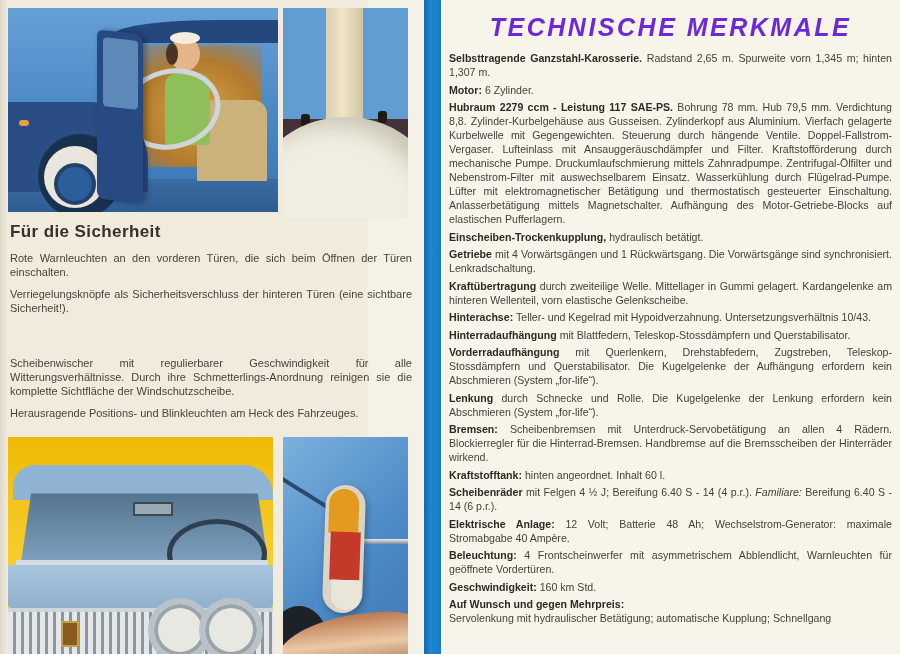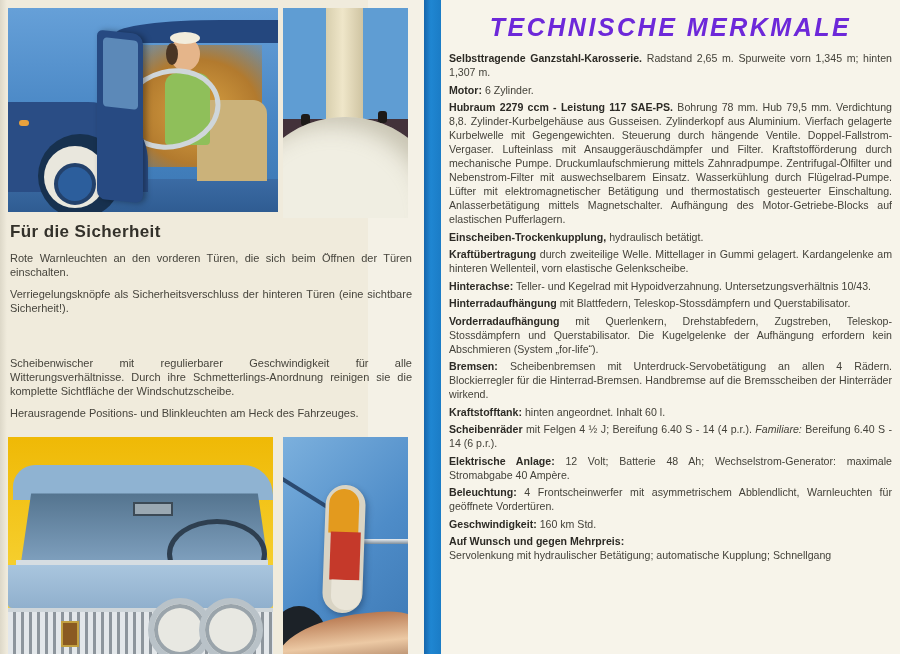--- a/index.html
+++ b/index.html
@@ -176,24 +176,26 @@
 
 <div class="divider"></div>
 
 <div class="right-page">
   <h1 class="tech-title">TECHNISCHE MERKMALE</h1>
 
   <p class="spec"><b>Selbsttragende Ganzstahl-Karosserie.</b> <span>Radstand 2,65 m. Spurweite vorn 1,345 m; hinten 1,307 m.</span></p>
   <p class="spec"><b>Motor:</b> <span>6 Zylinder.</span></p>
   <p class="spec"><b>Hubraum 2279 ccm - Leistung 117 SAE-PS.</b> <span>Bohrung 78 mm. Hub 79,5 mm. Verdichtung 8,8. Zylinder-Kurbelgehäuse aus Gusseisen. Zylinderkopf aus Aluminium. Vierfach gelagerte Kurbelwelle mit Gegengewichten. Steuerung durch hängende Ventile. Doppel-Fallstrom-Vergaser. Lufteinlass mit Ansauggeräuschdämpfer und Filter. Kraftstofförderung durch mechanische Pumpe. Druckumlaufschmierung mittels Zahnradpumpe. Zentrifugal-Ölfilter und Nebenstrom-Filter mit auswechselbarem Einsatz. Wasserkühlung durch Flügelrad-Pumpe. Lüfter mit elektromagnetischer Betätigung und thermostatisch gesteuerter Einschaltung. Anlasserbetätigung mittels Magnetschalter. Aufhängung des Motor-Getriebe-Blocks auf elastischen Pufferlagern.</span></p>
   <p class="spec"><b>Einscheiben-Trockenkupplung,</b> <span>hydraulisch betätigt.</span></p>
+  <p class="spec"><b>Getriebe</b> <span>mit 4 Vorwärtsgängen und 1 Rückwärtsgang. Die Vorwärtsgänge sind synchronisiert. Lenkradschaltung.</span></p>
   <p class="spec"><b>Kraftübertragung</b> <span>durch zweiteilige Welle. Mittellager in Gummi gelagert. Kardangelenke am hinteren Wellenteil, vorn elastische Gelenkscheibe.</span></p>
   <p class="spec"><b>Hinterachse:</b> <span>Teller- und Kegelrad mit Hypoidverzahnung. Untersetzungsverhältnis 10/43.</span></p>
   <p class="spec"><b>Hinterradaufhängung</b> <span>mit Blattfedern, Teleskop-Stossdämpfern und Querstabilisator.</span></p>
   <p class="spec"><b>Vorderradaufhängung</b> <span>mit Querlenkern, Drehstabfedern, Zugstreben, Teleskop-Stossdämpfern und Querstabilisator. Die Kugelgelenke der Aufhängung erfordern kein Abschmieren (System „for-life“).</span></p>
+  <p class="spec"><b>Lenkung</b> <span>durch Schnecke und Rolle. Die Kugelgelenke der Lenkung erfordern kein Abschmieren (System „for-life“).</span></p>
   <p class="spec"><b>Bremsen:</b> <span>Scheibenbremsen mit Unterdruck-Servobetätigung an allen 4 Rädern. Blockierregler für die Hinterrad-Bremsen. Handbremse auf die Bremsscheiben der Hinterräder wirkend.</span></p>
   <p class="spec"><b>Kraftstofftank:</b> <span>hinten angeordnet. Inhalt 60 l.</span></p>
   <p class="spec"><b>Scheibenräder</b> <span>mit Felgen 4 ½ J; Bereifung 6.40 S - 14 (4 p.r.).</span> <i>Familiare:</i> <span>Bereifung 6.40 S - 14 (6 p.r.).</span></p>
   <p class="spec"><b>Elektrische Anlage:</b> <span>12 Volt; Batterie 48 Ah; Wechselstrom-Generator: maximale Stromabgabe 40 Ampère.</span></p>
   <p class="spec"><b>Beleuchtung:</b> <span>4 Frontscheinwerfer mit asymmetrischem Abblendlicht, Warnleuchten für geöffnete Vordertüren.</span></p>
   <p class="spec"><b>Geschwindigkeit:</b> <span>160 km Std.</span></p>
   <p class="spec lead-block"><b>Auf Wunsch und gegen Mehrpreis:</b> <span>Servolenkung mit hydraulischer Betätigung; automatische Kupplung; Schnellgang</span></p>
 </div>
 
 </body></html>

